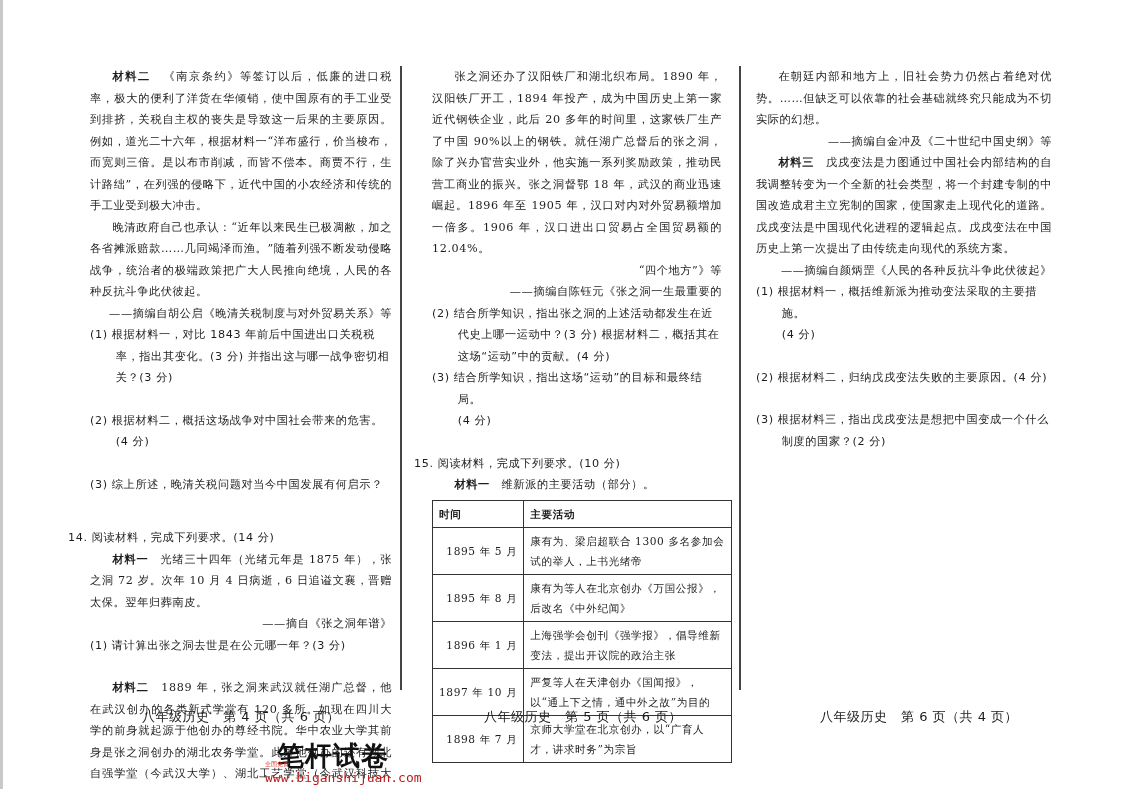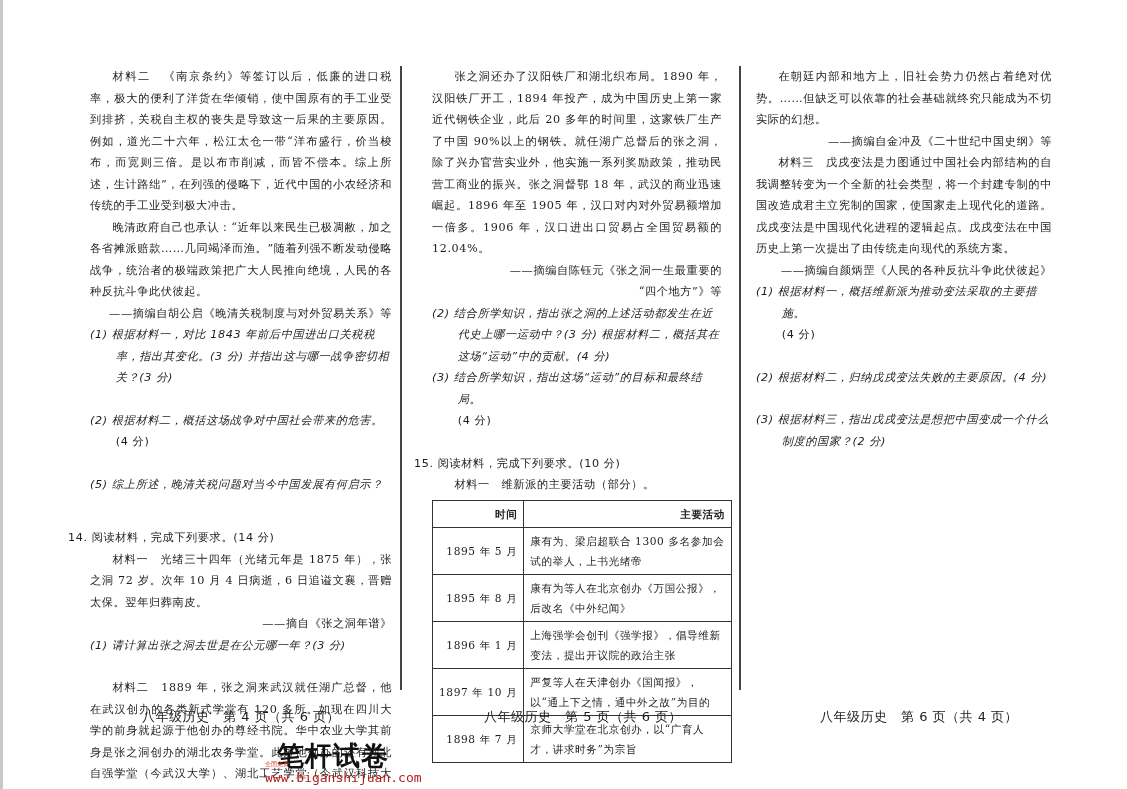--- a/index.html
+++ b/index.html
@@ -6,74 +6,74 @@
   html, body { width: 1127px; height: 789px; background: #ffffff; overflow: hidden; }
   body { position: relative; font-family: "DejaVu Serif", "Liberation Serif", serif; color: #1d1d1d; }
   .left-edge { position: absolute; left: 0; top: 0; width: 3px; height: 789px; background: #c9c9c9; }
   .col { position: absolute; top: 66px; font-size: 11.2px; line-height: 21.5px; letter-spacing: 0.6px; }
   .col1 { left: 90px; width: 302px; }
   .col2 { left: 432px; width: 290px; }
   .col3 { left: 756px; width: 296px; }
   .divider { position: absolute; width: 1.5px; background: #444; }
   .p { text-align: justify; }
   .indent { text-indent: 2em; }
-  .bold { font-weight: normal; font-family: "DejaVu Sans", "Liberation Sans", sans-serif; }
+  .bold { font-weight: bold; font-family: "DejaVu Sans", "Liberation Sans", sans-serif; }
   .src { text-align: right; }
-  .q { padding-left: 2.3em; text-indent: -2.3em; font-family: "DejaVu Sans", "Liberation Sans", sans-serif; font-style: italic; }
+  .q { padding-left: 2.3em; text-indent: -2.3em; font-family: "DejaVu Sans", "Liberation Sans", sans-serif; }
   .score { padding-left: 2.3em; font-family: "DejaVu Sans", "Liberation Sans", sans-serif; }
   .gap { height: 21px; }
   .gap2 { height: 32px; }
   .qtitle { margin-left: -22px; font-family: "DejaVu Sans", "Liberation Sans", sans-serif; }
   table.t { border-collapse: collapse; width: 300px; margin: 4px 0 4px 0; font-size: 10.6px; }
   table.t td, table.t th { border: 1px solid #333; padding: 3px 6px; line-height: 20px; vertical-align: middle; }
-  table.t th { font-weight: bold; text-align: right; height: 26px; }
+  table.t th { font-weight: bold; text-align: left; height: 26px; }
   table.t td.time { text-align: right; width: 74px; white-space: nowrap; }
   .footer { position: absolute; top: 708px; font-size: 13px; font-family: "DejaVu Sans", "Liberation Sans", sans-serif; letter-spacing: 0.5px; }
   .wm { position: absolute; left: 265px; top: 738px; }
   .wm-title { position: absolute; left: 12px; top: 0; font-size: 27px; font-weight: bold; font-family: "DejaVu Sans", "Liberation Sans", sans-serif; color: #111; letter-spacing: 1px; white-space: nowrap; }
   .wm-badge { position: absolute; left: 0; top: 22px; font-size: 6px; color: #e03a2e; font-family: "DejaVu Sans", sans-serif; white-space: nowrap; }
   .wm-url { position: absolute; left: 0; top: 32px; font-size: 13px; font-family: "DejaVu Sans Mono", "Liberation Mono", monospace; color: #b91c1c; white-space: nowrap; }
 </style>
 </head>
 <body>
 
 <div class="left-edge"></div>
 
 <div class="col col1">
   <div class="p indent">
-    <span class="bold">材料二</span>　<span>《南京条约》等签订以后，低廉的进口税率，极大的便利了洋货在华倾销，使中国原有的手工业受到排挤，关税自主权的丧失是导致这一后果的主要原因。例如，道光二十六年，松江太仓一带“洋布盛行，价当梭布，而宽则三倍。是以布市削减，而皆不偿本。综上所述，生计路绌”，在列强的侵略下，近代中国的小农经济和传统的手工业受到极大冲击。</span>
+    <span class="bold">材料二</span>　<span>《南京条约》等签订以后，低廉的进口税率，极大的便利了洋货在华倾销，使中国原有的手工业受到排挤，关税自主权的丧失是导致这一后果的主要原因。例如，道光二十六年，根据材料一“洋布盛行，价当梭布，而宽则三倍。是以布市削减，而皆不偿本。商贾不行，生计路绌”，在列强的侵略下，近代中国的小农经济和传统的手工业受到极大冲击。</span>
   </div>
   <div class="p indent">晚清政府自己也承认：“近年以来民生已极凋敝，加之各省摊派赔款……几同竭泽而渔。”随着列强不断发动侵略战争，统治者的极端政策把广大人民推向绝境，人民的各种反抗斗争此伏彼起。</div>
   <div class="src">——摘编自胡公启《晚清关税制度与对外贸易关系》等</div>
   <div class="q">(1) 根据材料一，对比 1843 年前后中国进出口关税税率，指出其变化。(3 分) 并指出这与哪一战争密切相关？(3 分)</div>
   <div class="gap"></div>
   <div class="q">(2) 根据材料二，概括这场战争对中国社会带来的危害。</div>
   <div class="score">(4 分)</div>
   <div class="gap"></div>
-  <div class="q">(5) 综上所述，晚清关税问题对当今中国发展有何启示？</div>
+  <div class="q">(3) 综上所述，晚清关税问题对当今中国发展有何启示？</div>
   <div class="gap2"></div>
   <div class="qtitle">14. 阅读材料，完成下列要求。(14 分)</div>
   <div class="p indent">
     <span class="bold">材料一</span>　<span>光绪三十四年（光绪元年是 1875 年），张之洞 72 岁。次年 10 月 4 日病逝，6 日追谥文襄，晋赠太保。翌年归葬南皮。</span>
   </div>
   <div class="src">——摘自《张之洞年谱》</div>
   <div class="q">(1) 请计算出张之洞去世是在公元哪一年？(3 分)</div>
   <div class="gap"></div>
   <div class="p indent">
     <span class="bold">材料二</span>　<span>1889 年，张之洞来武汉就任湖广总督，他在武汉创办的各类新式学堂有 120 多所。如现在四川大学的前身就起源于他创办的尊经书院。华中农业大学其前身是张之洞创办的湖北农务学堂。此外他创办的还有湖北自强学堂（今武汉大学）、湖北工艺学堂（今武汉科技大学）、山西令德堂（今山西大学）、三江师范学堂（今南京大学）等。在他所办的各类学堂及所派遣的留学生中，走出了黄兴、宋教仁、董必武、李四光、闻一多等对近代历史产生重大影响的人物。</span>
   </div>
 </div>
 <div class="footer" style="left:142px;">八年级历史　第 4 页（共 6 页）</div>
 
 <div class="divider" style="left:400px; top:66px; height:624px;"></div>
 
 <div class="col col2">
   <div class="p indent">张之洞还办了汉阳铁厂和湖北织布局。1890 年，汉阳铁厂开工，1894 年投产，成为中国历史上第一家近代钢铁企业，此后 20 多年的时间里，这家铁厂生产了中国 90%以上的钢铁。就任湖广总督后的张之洞，除了兴办官营实业外，他实施一系列奖励政策，推动民营工商业的振兴。张之洞督鄂 18 年，武汉的商业迅速崛起。1896 年至 1905 年，汉口对内对外贸易额增加一倍多。1906 年，汉口进出口贸易占全国贸易额的 12.04%。</div>
+  <div class="src">“四个地方”》等</div>
   <div class="src">——摘编自陈钰元《张之洞一生最重要的</div>
-  <div class="src">“四个地方”》等</div>
   <div class="q">(2) 结合所学知识，指出张之洞的上述活动都发生在近代史上哪一运动中？(3 分) 根据材料二，概括其在这场“运动”中的贡献。(4 分)</div>
   <div class="q">(3) 结合所学知识，指出这场“运动”的目标和最终结局。</div>
   <div class="score">(4 分)</div>
   <div class="gap"></div>
   <div class="qtitle" style="margin-left:-18px;">15. 阅读材料，完成下列要求。(10 分)</div>
   <div class="indent">
     <span class="bold">材料一</span>　<span>维新派的主要活动（部分）。</span>
   </div>
   <table class="t">
     <tbody>

